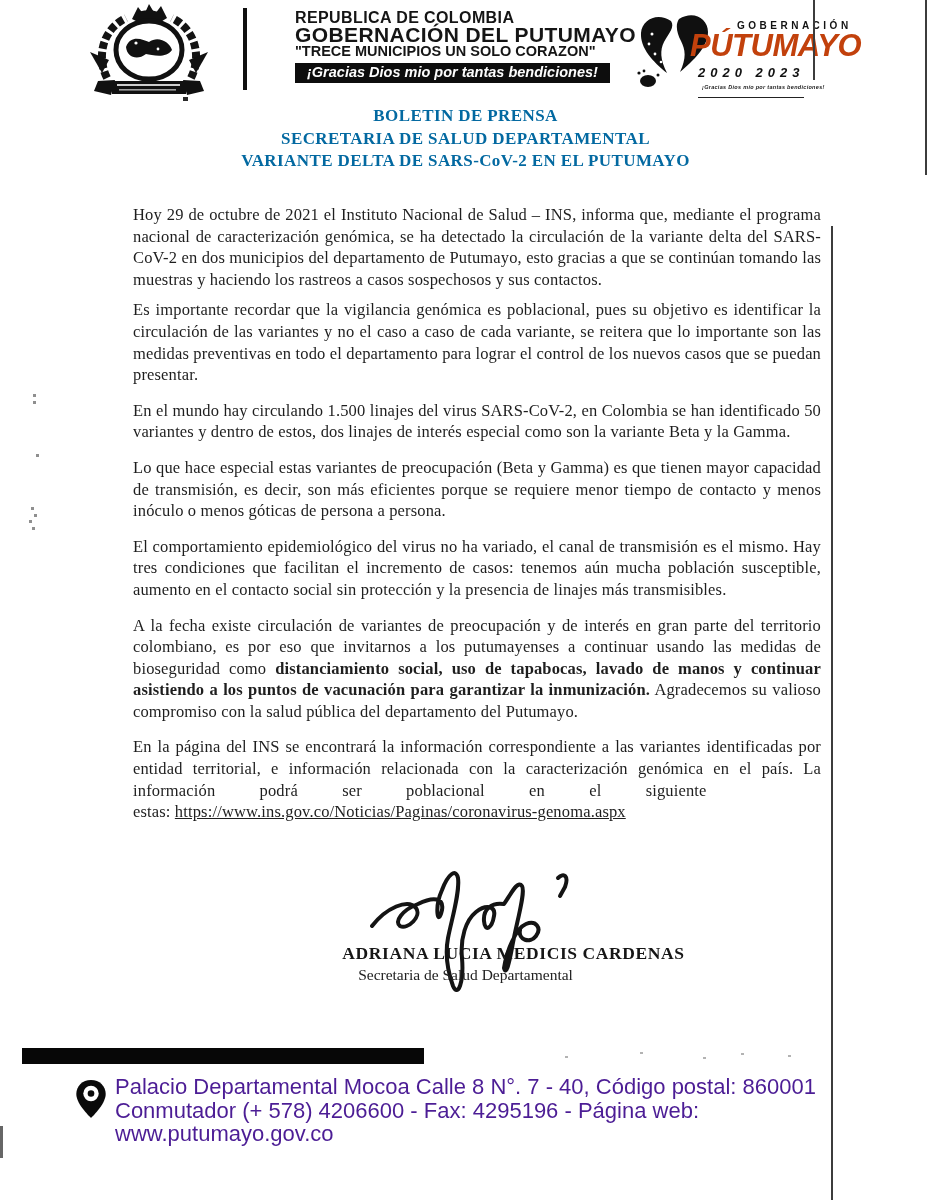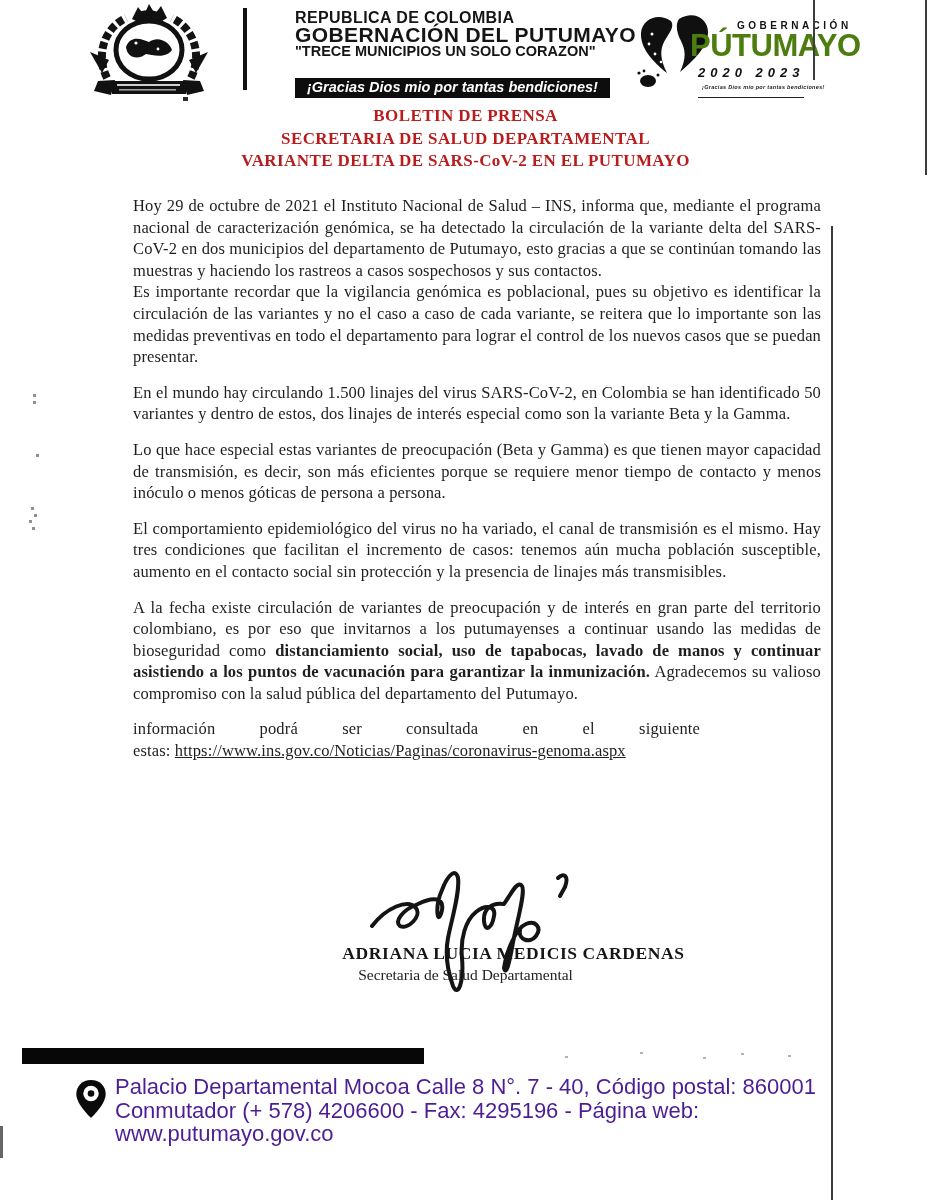--- a/index.html
+++ b/index.html
@@ -8,38 +8,38 @@
     font-family:"Liberation Serif", serif;color:#1c1c1c;overflow:hidden;
   }
   
   .seal{position:absolute;left:88px;top:2px;}
   .hdr-divider{position:absolute;left:243px;top:8px;width:4px;height:82px;background:#101010;}
   .hdr-center{position:absolute;left:295px;top:9px;width:372px;text-align:left;
     font-family:Liberation Sans, sans-serif;font-weight:bold;color:#151515;}
   .hdr-line1{font-size:16px;line-height:17px;letter-spacing:.4px;}
   .hdr-line2{font-size:21px;line-height:17px;letter-spacing:.4px;}
   .hdr-line3{font-size:14.5px;line-height:17px;font-weight:bold;}
-  .hdr-banner{display:inline-block;margin-top:18px;background:#0d0d0d;color:#fdfdfd;
+  .hdr-banner{display:inline-block;margin-top:3px;background:#0d0d0d;color:#fdfdfd;
     font-style:italic;font-size:14.5px;line-height:17px;padding:1px 12px 2px;}
   .logo{position:absolute;left:636px;top:8px;width:240px;height:86px;font-family:"Liberation Sans", sans-serif;}
   .logo-heart{position:absolute;left:0;top:4px;}
   .logo-gob{position:absolute;left:101px;top:12px;font-size:10px;font-weight:bold;letter-spacing:3.5px;color:#121212;}
-  .logo-putumayo{position:absolute;left:54px;top:20px;font-size:31px;font-weight:bold;
-    letter-spacing:-.5px;color:#4d7c0f;white-space:nowrap;}
+  .logo-putumayo{position:absolute;left:54px;top:20px;font-size:31px;font-weight:bold;font-style:italic;
+    letter-spacing:-.5px;color:#c2410c;white-space:nowrap;}
   .logo-years{position:absolute;left:62px;top:57px;font-size:13px;font-weight:bold;font-style:italic;
     letter-spacing:5px;color:#111;border-bottom:1.5px solid #222;padding-bottom:17px;white-space:nowrap;}
   .logo-tagline{position:absolute;left:66px;top:76px;font-size:5.5px;font-weight:bold;font-style:italic;
     letter-spacing:.3px;color:#222;white-space:nowrap;}
   
   .title{position:absolute;left:0;top:105px;width:100%;text-align:center;font-weight:bold;
-    font-size:17px;line-height:22.5px;letter-spacing:.4px;color:#b91c1c;}
+    font-size:17px;line-height:22.5px;letter-spacing:.4px;color:#0369a1;}
   
   .body{position:absolute;left:133px;top:195px;width:688px;font-size:16.5px;line-height:21.6px;
     text-align:justify;letter-spacing:.15px;color:#1e1e1e;}
-  .par{margin:0 0 14px 0;}
+  .par{margin:9px 0 14px 0;}
   .par.tight{margin-bottom:0;}
   .p7-lead{text-align:justify;text-align-last:justify;}
   .p7-stretch{word-spacing:40px;white-space:nowrap;}
   .p7-link a, .p7-link .url{color:#1e1e1e;text-decoration:underline;}
   
   .sig{position:absolute;left:358px;top:862px;}
   .sig-name{position:absolute;left:0;top:943px;width:100%;text-align:center;font-weight:bold;
     font-size:17.5px;letter-spacing:.6px;color:#161616;padding-left:48px;}
   .sig-role{position:absolute;left:0;top:966px;width:100%;text-align:center;font-size:15.5px;color:#222;}
   
@@ -110,21 +110,22 @@
   </div>
 
   <div class="body">
     <p class="par tight">Hoy 29 de octubre de 2021 el Instituto Nacional de Salud – INS, informa que, mediante el programa nacional de caracterización genómica, se ha detectado la circulación de la variante delta del SARS-CoV-2 en dos municipios del departamento de Putumayo, esto gracias a que se continúan tomando las muestras y haciendo los rastreos a casos sospechosos y sus contactos.</p>
     <p class="par">Es importante recordar que la vigilancia genómica es poblacional, pues su objetivo es identificar la circulación de las variantes y no el caso a caso de cada variante, se reitera que lo importante son las medidas preventivas en todo el departamento para lograr el control de los nuevos casos que se puedan presentar.</p>
     <p class="par">En el mundo hay circulando 1.500 linajes del virus SARS-CoV-2, en Colombia se han identificado 50 variantes y dentro de estos, dos linajes de interés especial como son la variante Beta y la Gamma.</p>
     <p class="par">Lo que hace especial estas variantes de preocupación (Beta y Gamma) es que tienen mayor capacidad de transmisión, es decir, son más eficientes porque se requiere menor tiempo de contacto y menos inóculo o menos góticas de persona a persona.</p>
     <p class="par">El comportamiento epidemiológico del virus no ha variado, el canal de transmisión es el mismo. Hay tres condiciones que facilitan el incremento de casos: tenemos aún mucha población susceptible, aumento en el contacto social sin protección y la presencia de linajes más transmisibles.</p>
     <p class="par"><span>A la fecha existe circulación de variantes de preocupación y de interés en gran parte del territorio colombiano, es por eso que invitarnos a los putumayenses a continuar usando las medidas de bioseguridad como </span><b>distanciamiento social, uso de tapabocas, lavado de manos y continuar asistiendo a los puntos de vacunación para garantizar la inmunización.</b><span> Agradecemos su valioso compromiso con la salud pública del departamento del Putumayo.</span></p>
     <div class="par">
-      <div class="p7-stretch">información podrá ser consultada en el siguiente</div>
+      <div class="p7-lead">En la página del INS se encontrará la información correspondiente a las variantes identificadas por entidad territorial, e información relacionada con la caracterización genómica en el país. La</div>
+      <div class="p7-stretch">información podrá ser poblacional en el siguiente</div>
       <div class="p7-link"><span>estas: </span><span class="url">https://www.ins.gov.co/Noticias/Paginas/coronavirus-genoma.aspx</span></div>
     </div>
   </div>
 
   <svg class="sig" width="228" height="138" viewBox="0 0 228 138" aria-hidden="true">
     <path d="M14,64 C28,46 50,36 58,46 C64,54 50,68 42,64 C36,60 44,48 60,42 C76,34 86,36 84,48 C80,66 76,46 84,28 C90,12 98,6 100,16 C102,30 94,56 90,76 C87,92 90,110 95,124 C100,136 106,120 104,96 C102,76 108,58 118,50 C128,42 138,44 136,54 C134,66 127,71 126,59 C125,47 134,40 146,42 C154,30 160,18 164,24 C168,30 158,62 154,86 C151,102 148,114 146,106 C149,88 158,66 168,62 C178,58 184,66 178,74 C172,82 160,78 162,68" fill="none" stroke="#141414" stroke-width="4" stroke-linecap="round" stroke-linejoin="round"></path>
     <path d="M200,16 C206,10 211,14 207,25 L202,34" fill="none" stroke="#141414" stroke-width="4" stroke-linecap="round"></path>
   </svg>
   <div class="sig-name">ADRIANA LUCIA MEDICIS CARDENAS</div>
   <div class="sig-role">Secretaria de Salud Departamental</div>

